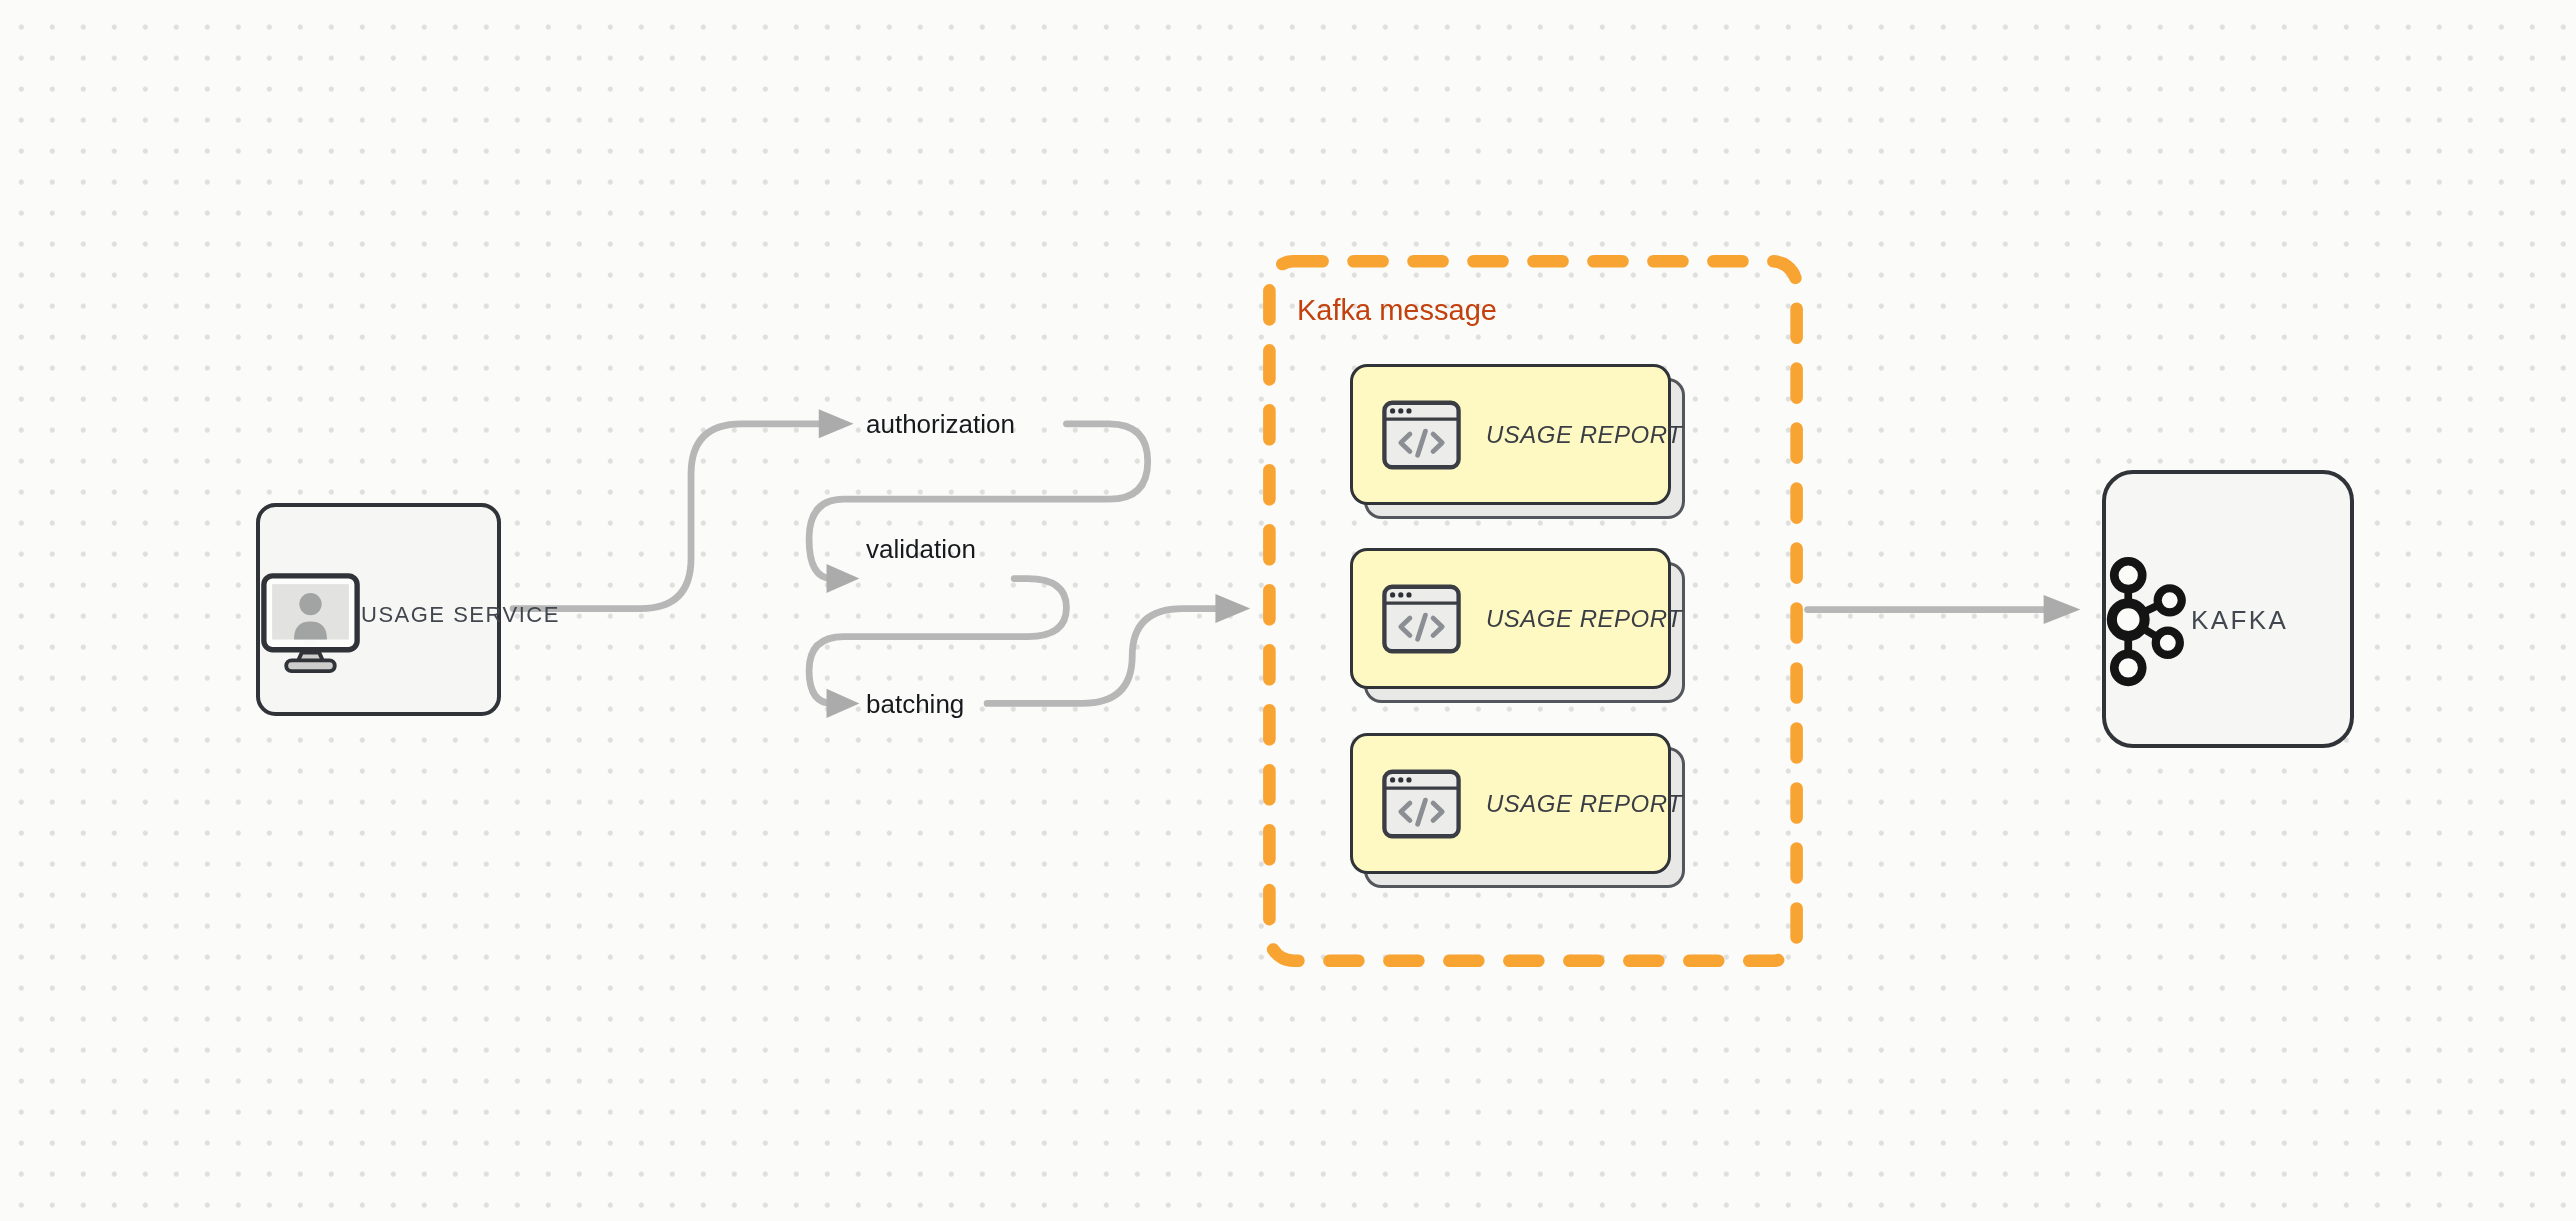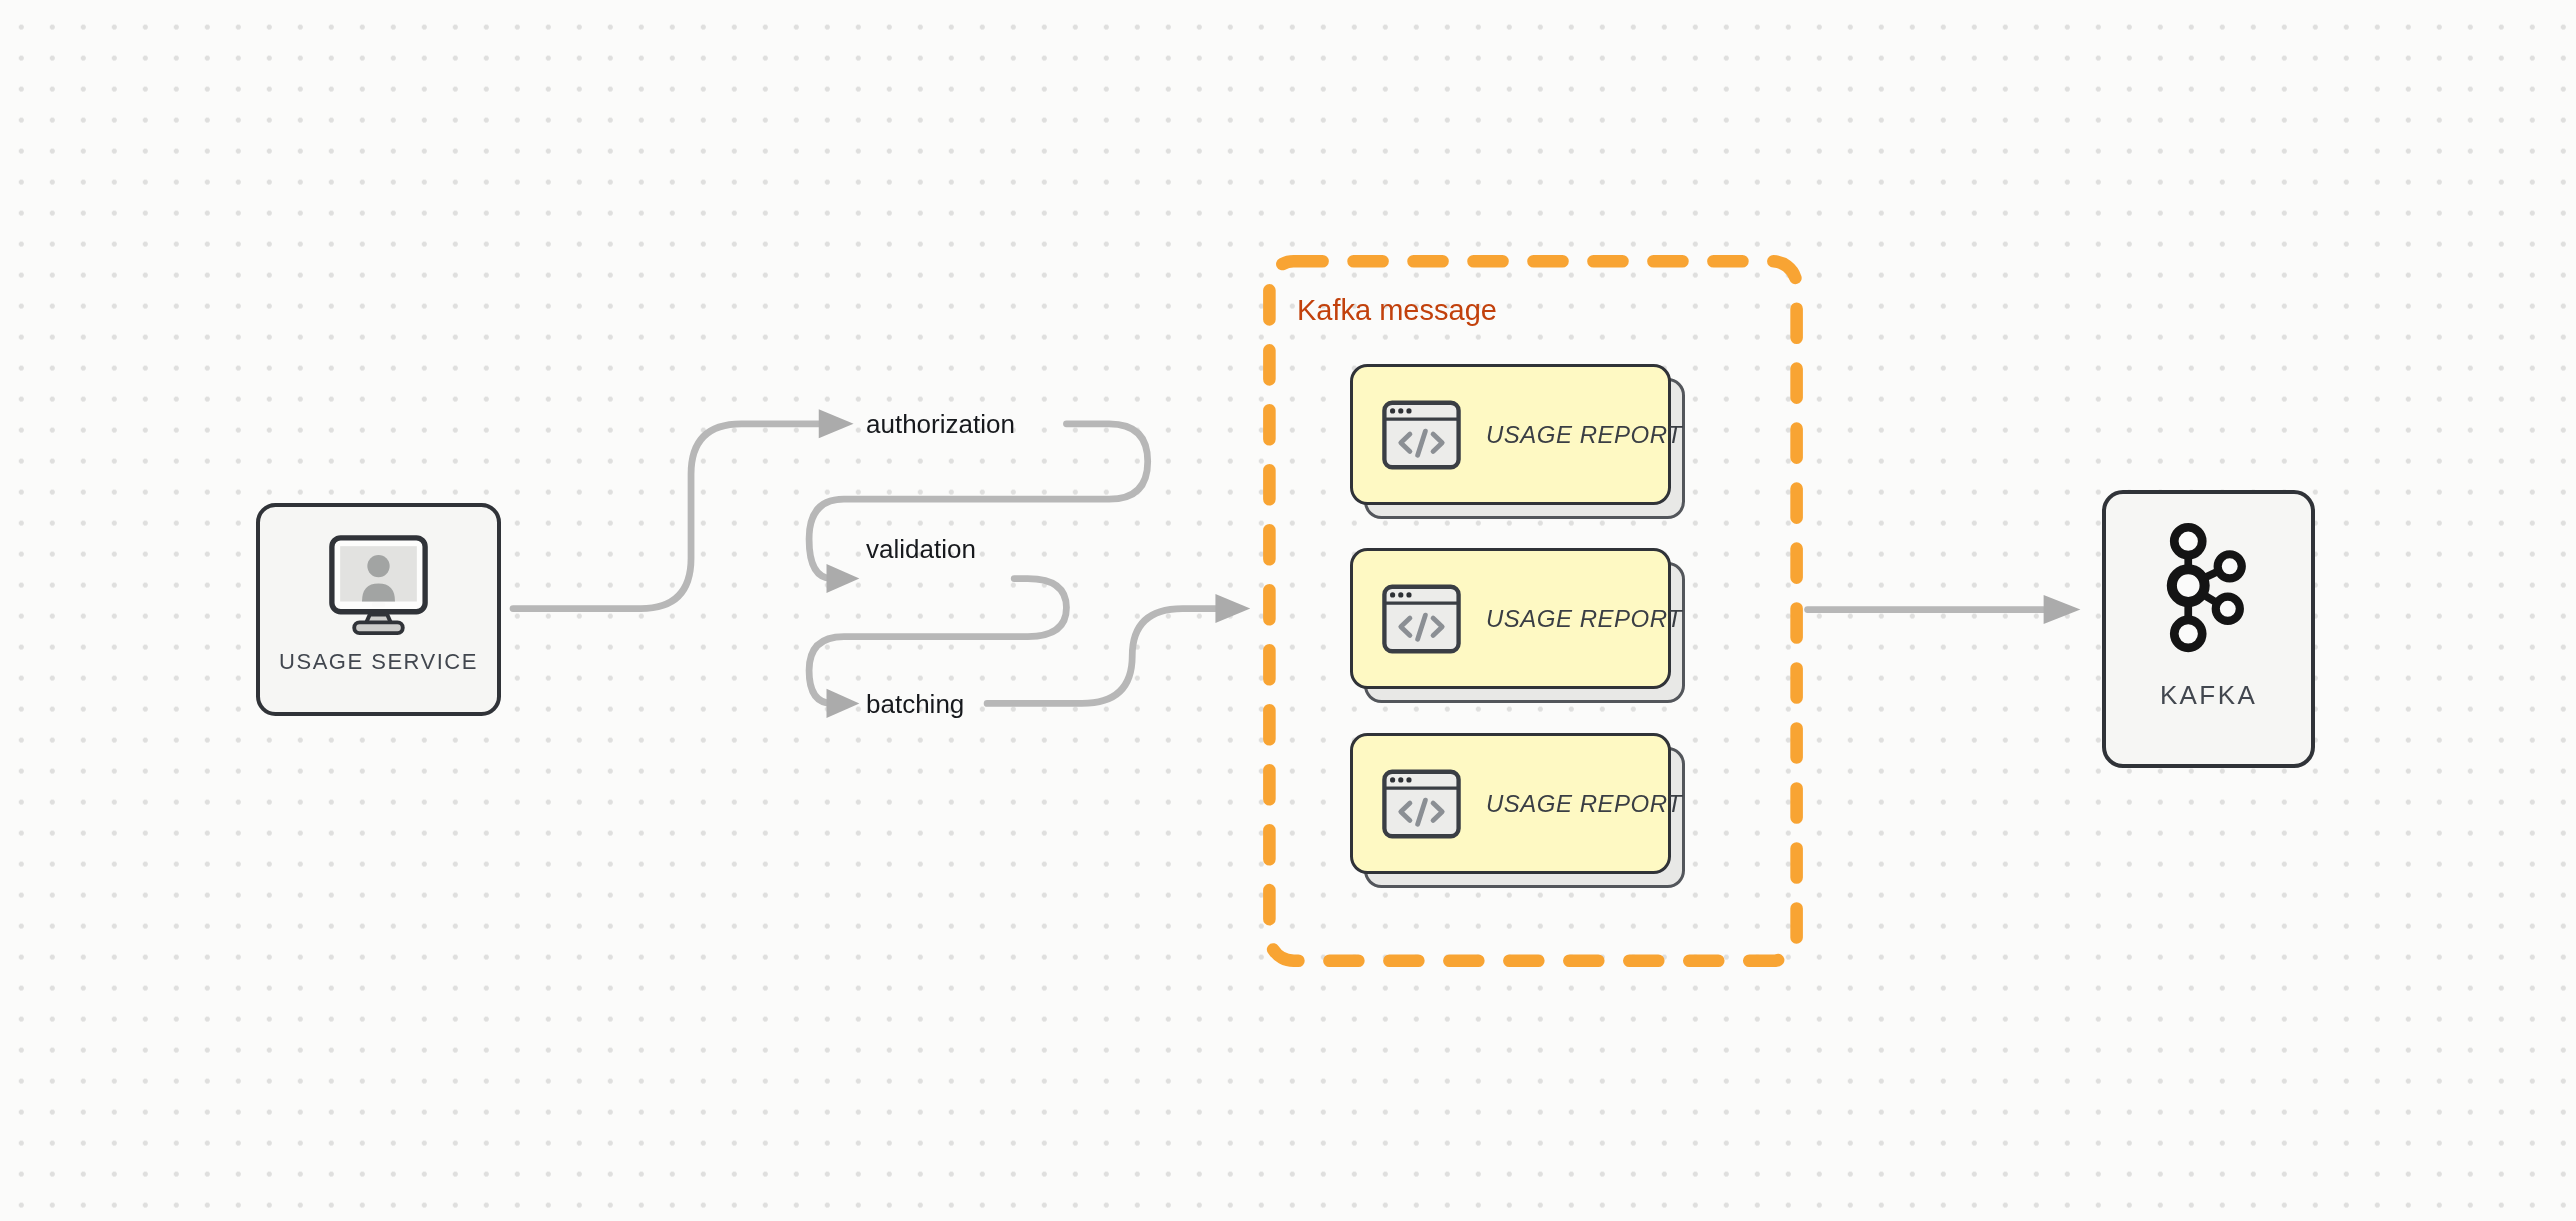--- a/index.html
+++ b/index.html
@@ -20,37 +20,37 @@
   .arrow-line { fill: none; stroke: #b7b7b7; stroke-width: 7; stroke-linecap: round; }
   .arrow-head { fill: #ababab; stroke: none; }
 
   
   .node {
     position: absolute;
     background: #f6f6f4;
     border: 4.8px solid #303338;
     border-radius: 19.4px;
     display: flex;
-    flex-direction: column;
+    flex-direction: row;
     align-items: center;
   }
   .node-label {
     color: #42474f;
     font-size: 22px;
     letter-spacing: 1.5px;
     white-space: nowrap;
   }
 
   
   .usage-service { left: 256px; top: 503px; width: 245px; height: 213px; }
   .usage-service .icon-wrap { margin-top: 27px; line-height: 0; }
   .usage-service .node-label { margin-top: 11.6px; }
 
   
-  .kafka-node { left: 2102px; top: 470px; width: 213px; height: 278px; border-radius: 21px; margin-top: 20px; }
+  .kafka-node { left: 2102px; top: 470px; width: 252px; height: 278px; border-radius: 31px; }
   .kafka-node .icon-wrap { margin-top: 26px; line-height: 0; }
   .kafka-node .node-label { margin-top: 23px; font-size: 26px; letter-spacing: 2.4px; }
 
   
   .step-label {
     position: absolute;
     left: 866px;
     transform: translateY(-50%);
     font-size: 26px;
     font-weight: 500;

